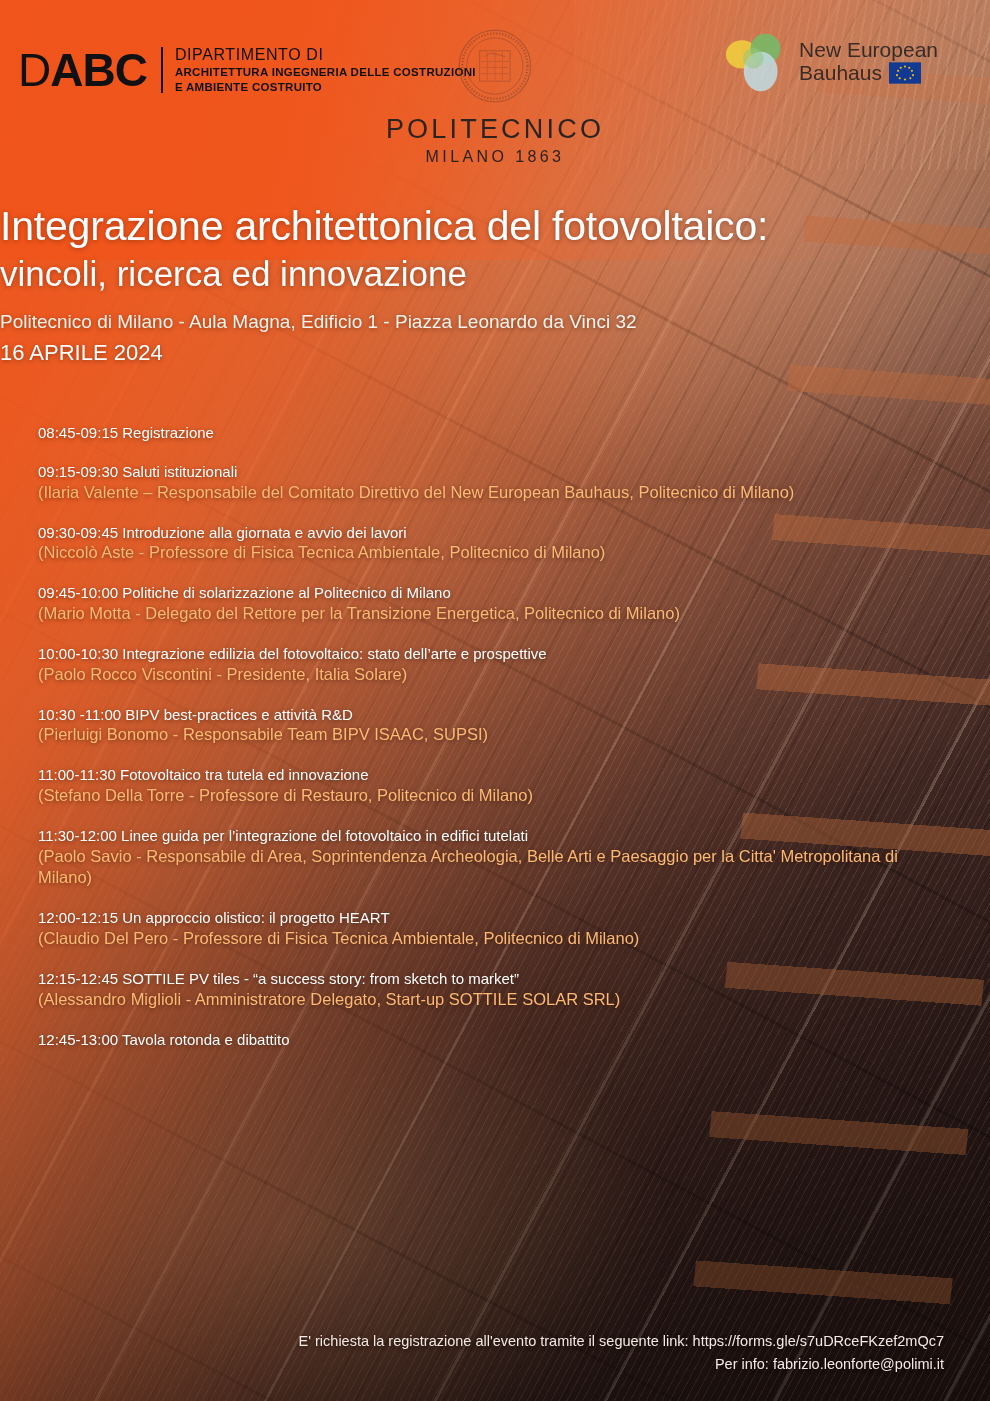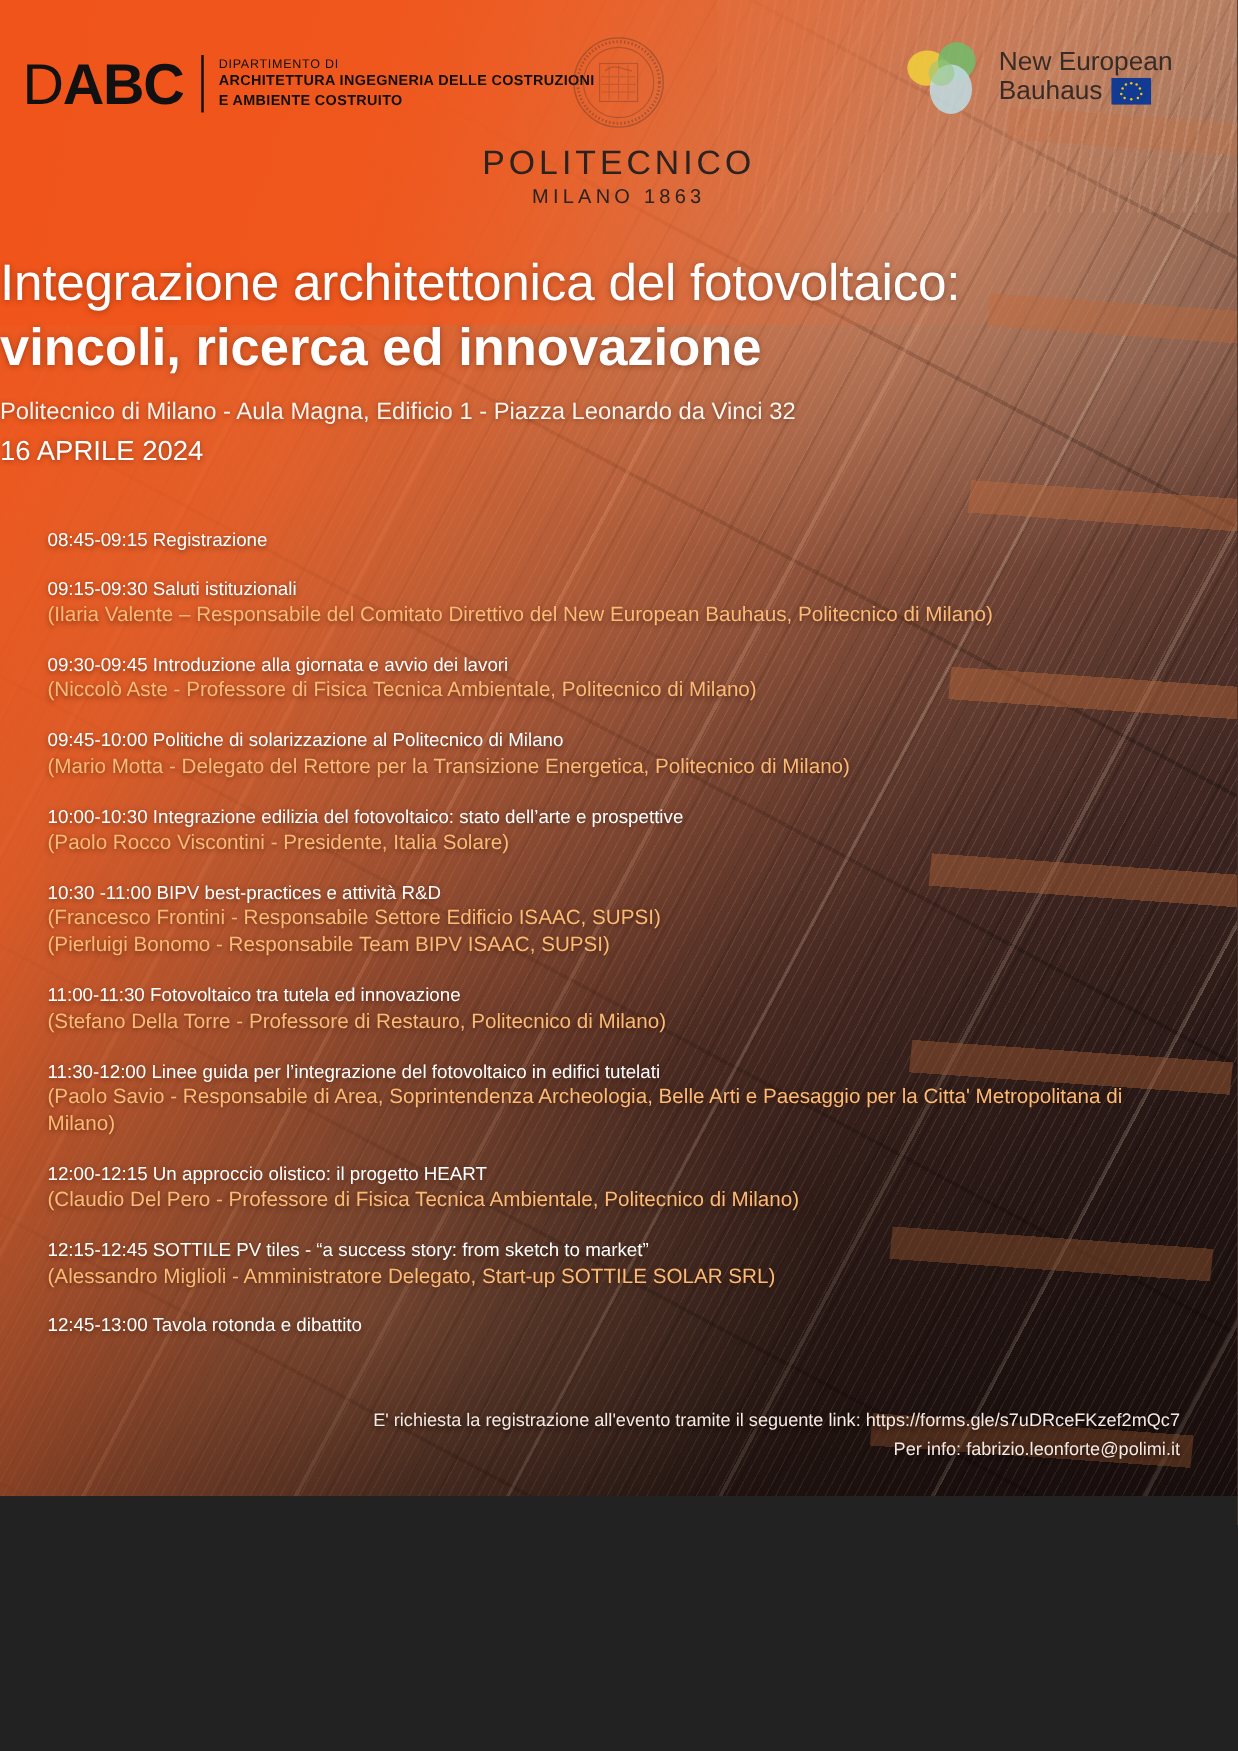--- a/index.html
+++ b/index.html
@@ -1,20 +1,20 @@
 <!DOCTYPE html>
 <html><head>
 <meta charset="utf-8">
 <style>
   html,body{margin:0;padding:0;background:#222;}
   body{font-family:"Liberation Sans",sans-serif;}
 
   .poster{
     position:relative;
-    width:990px;height:1197px;
+    width:990px;height:1401px;
     overflow:hidden;
     background:#6b4a3a;
   }
 
   
   .bg{position:absolute;inset:0;overflow:hidden;}
 
   .bg-base{
     position:absolute;inset:0;
     background:
@@ -119,21 +119,21 @@
   .logo-row{position:absolute;left:0;top:0;width:990px;height:180px;}
 
   .dabc{position:absolute;left:18px;top:44px;display:flex;align-items:center;}
   .dabc-word{
     font-size:46px;font-weight:bold;letter-spacing:-1px;color:#111;
     line-height:1;font-family:"Liberation Sans",sans-serif;
   }
   .dabc-word .thin{font-weight:normal;}
   .dabc-rule{width:2px;height:46px;background:#111;margin:0 12px 0 14px;}
   .dabc-txt{color:#111;line-height:1.32;}
-  .dabc-txt .l1{font-size:10px;letter-spacing:.6px;}
+  .dabc-txt .l1{font-size:16px;letter-spacing:.6px;}
   .dabc-txt .l2{font-size:11.5px;font-weight:bold;letter-spacing:.3px;}
   .dabc-txt .l3{font-size:11.5px;font-weight:bold;letter-spacing:.3px;}
 
   .polimi{position:absolute;left:50%;top:28px;transform:translateX(-50%);text-align:center;}
   .polimi-seal{width:76px;height:76px;margin:0 auto 8px;opacity:.55;}
   .polimi-name{font-size:27px;letter-spacing:3.2px;color:#2b2320;font-weight:500;line-height:1;}
   .polimi-sub{font-size:16px;letter-spacing:3.4px;color:#2b2320;margin-top:6px;line-height:1;}
 
   .neb{position:absolute;right:52px;top:30px;display:flex;align-items:center;gap:10px;opacity:.9;}
   .neb-mark{width:66px;height:64px;flex:none;}
@@ -142,21 +142,21 @@
   .neb-txt .n2{font-size:21px;display:flex;align-items:center;gap:7px;}
   .eu-flag{width:32px;height:22px;}
 
   
   .titleblock{position:absolute;left:0;top:205px;width:990px;text-align:left;color:#fff;}
   .title-1{
     font-size:41px;font-weight:400;line-height:1.06;
     letter-spacing:-.2px;text-shadow:0 1px 5px rgba(70,25,10,.45);
   }
   .title-2{
-    font-size:42px;font-weight:700;line-height:1.15;margin-top:6px;
+    font-size:35px;font-weight:400;line-height:1.15;margin-top:6px;
     text-shadow:0 1px 5px rgba(70,25,10,.45);
   }
   .venue{
     font-size:19px;margin-top:16px;color:#fdf4ee;
     text-shadow:0 1px 4px rgba(70,25,10,.5);
   }
   .date{
     font-size:22px;margin-top:7px;color:#fff;
     text-shadow:0 1px 4px rgba(70,25,10,.5);
   }
@@ -282,21 +282,20 @@
         <div class="item">
           <div class="item-title">09:45-10:00 Politiche di solarizzazione al Politecnico di Milano</div>
           <div class="item-sub">(Mario Motta - Delegato del Rettore per la Transizione Energetica, Politecnico di Milano)</div>
         </div>
         <div class="item">
           <div class="item-title">10:00-10:30 Integrazione edilizia del fotovoltaico: stato dell’arte e prospettive</div>
           <div class="item-sub">(Paolo Rocco Viscontini - Presidente, Italia Solare)</div>
         </div>
         <div class="item">
           <div class="item-title">10:30 -11:00 BIPV best-practices e attività R&amp;D</div>
-          <div class="item-sub">(Francesco Frontini - Responsabile Settore Edificio ISAAC, SUPSI)</div>
           <div class="item-sub">(Pierluigi Bonomo - Responsabile Team BIPV ISAAC, SUPSI)</div>
         </div>
         <div class="item">
           <div class="item-title">11:00-11:30 Fotovoltaico tra tutela ed innovazione</div>
           <div class="item-sub">(Stefano Della Torre - Professore di Restauro, Politecnico di Milano)</div>
         </div>
         <div class="item">
           <div class="item-title">11:30-12:00 Linee guida per l’integrazione del fotovoltaico in edifici tutelati</div>
           <div class="item-sub">(Paolo Savio - Responsabile di Area, Soprintendenza Archeologia, Belle Arti e Paesaggio per la Citta' Metropolitana di Milano)</div>
         </div>

